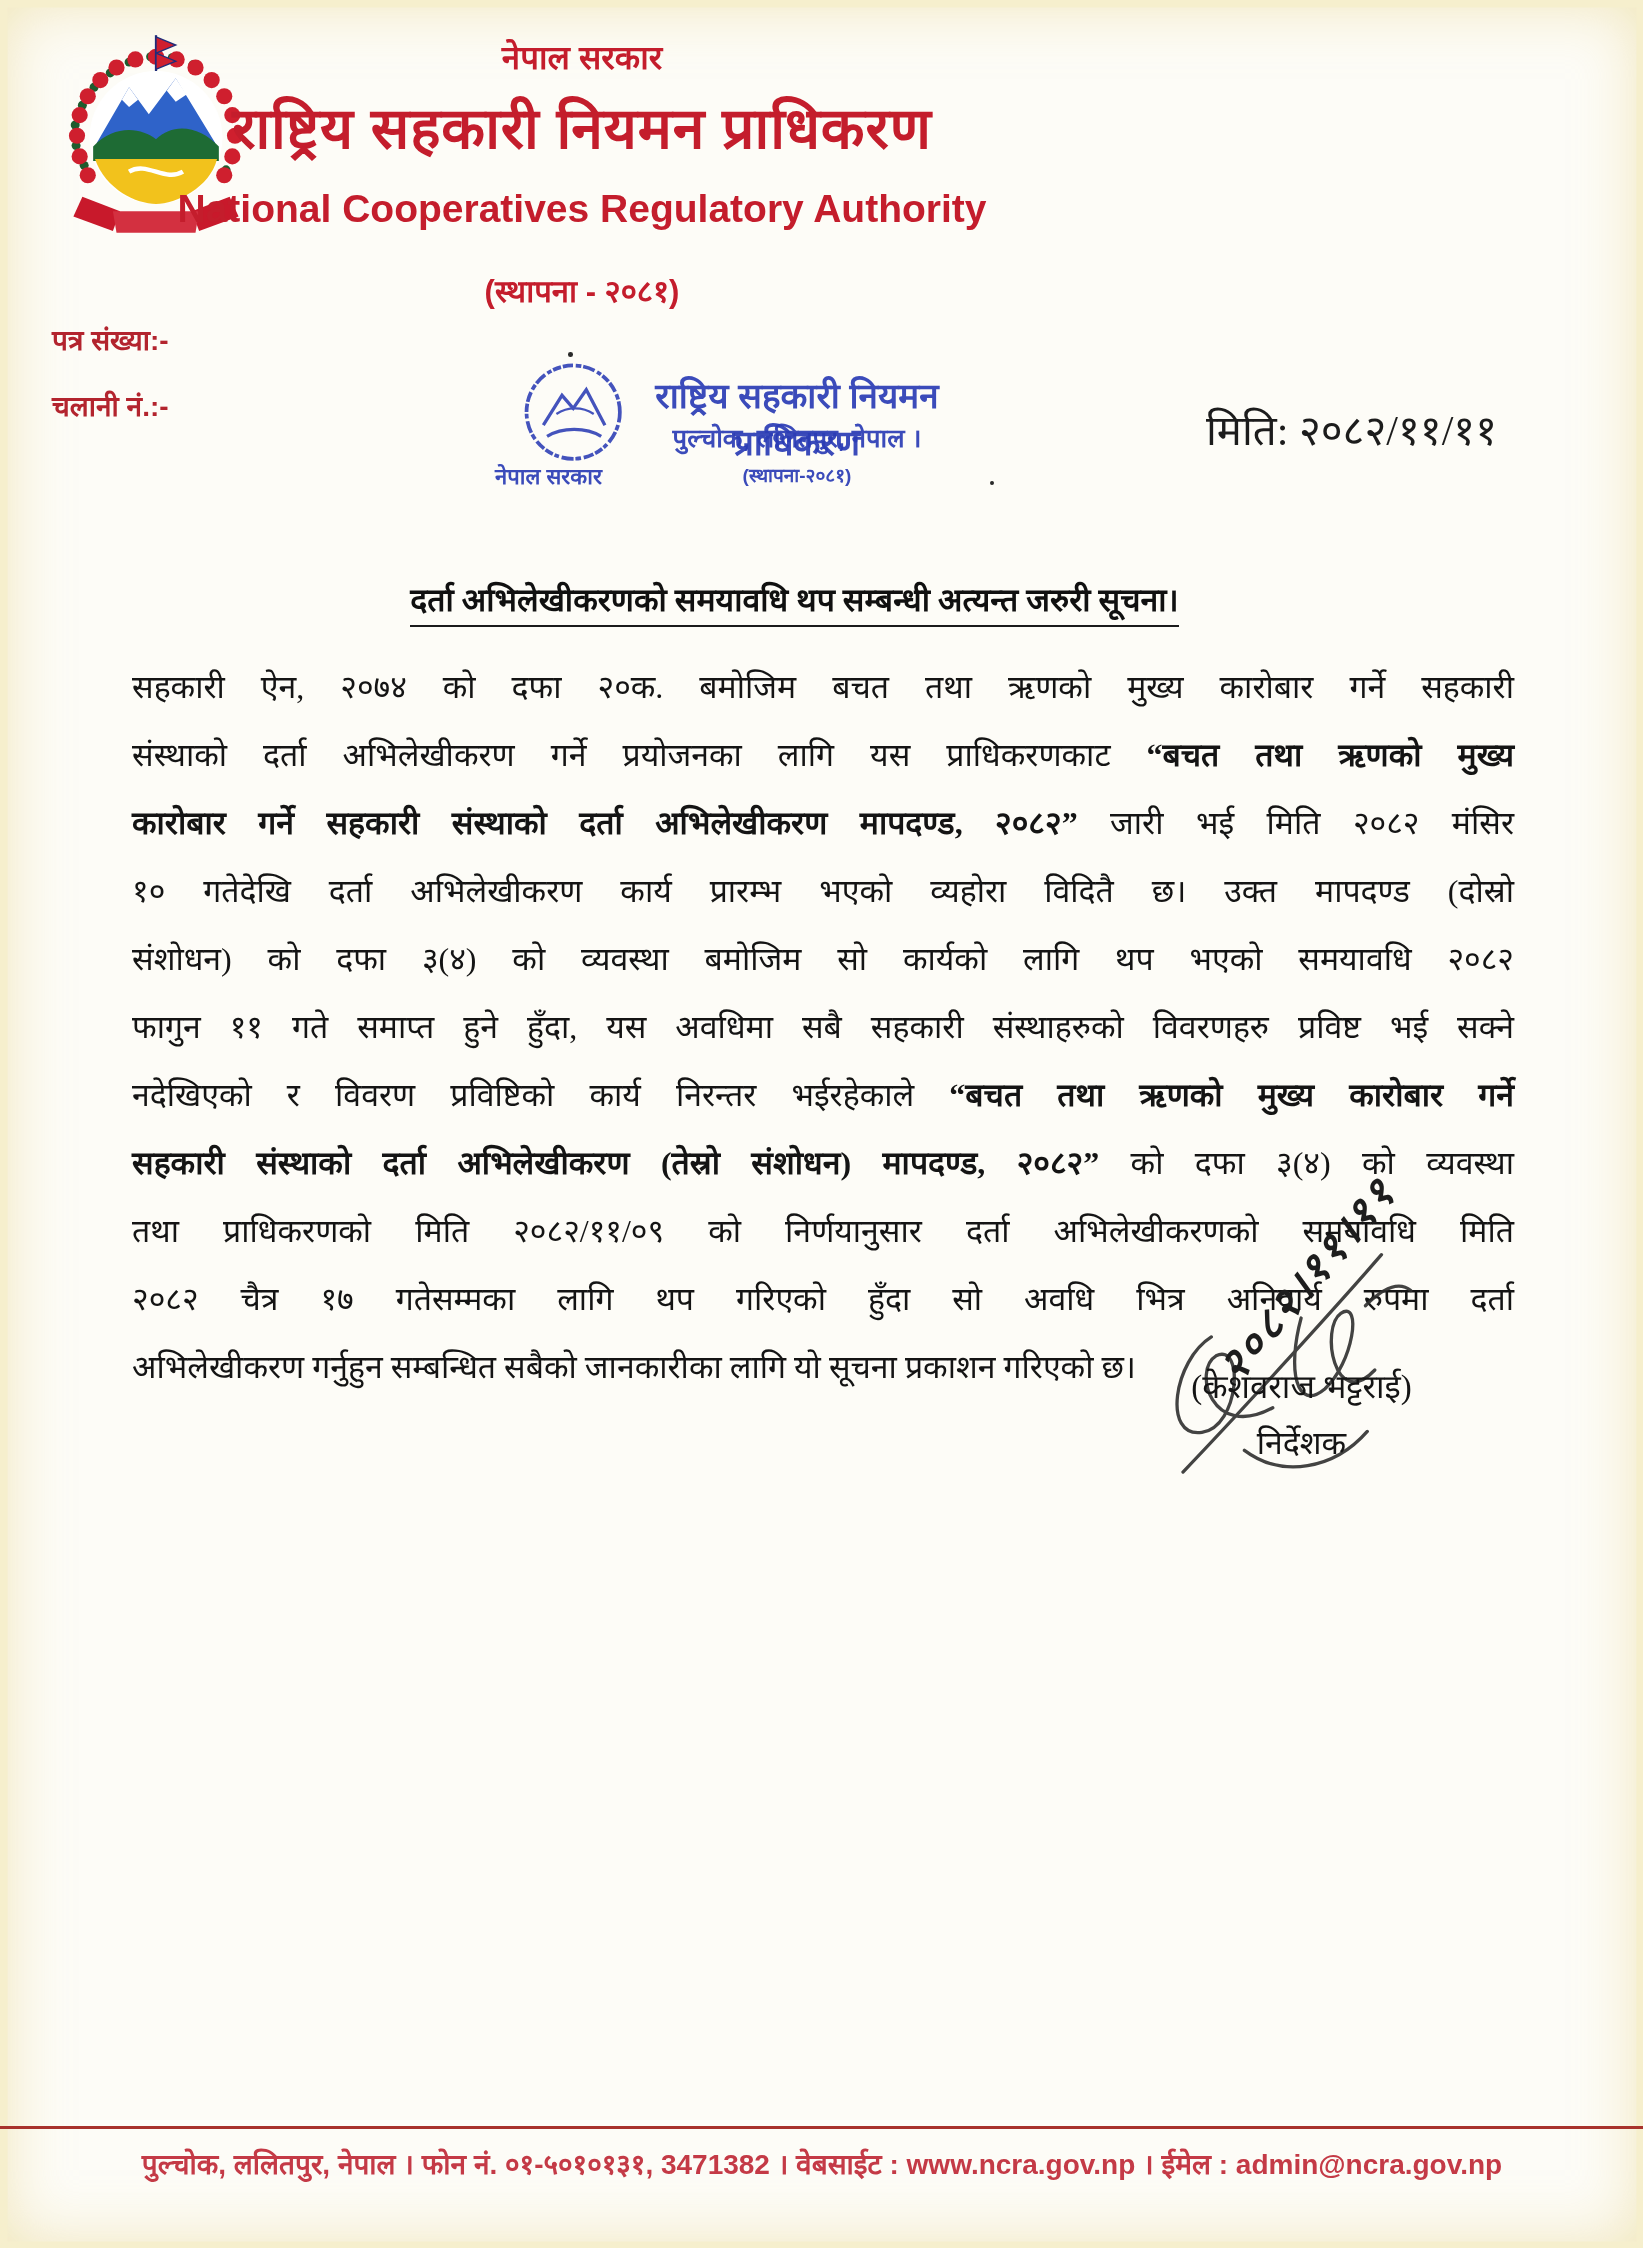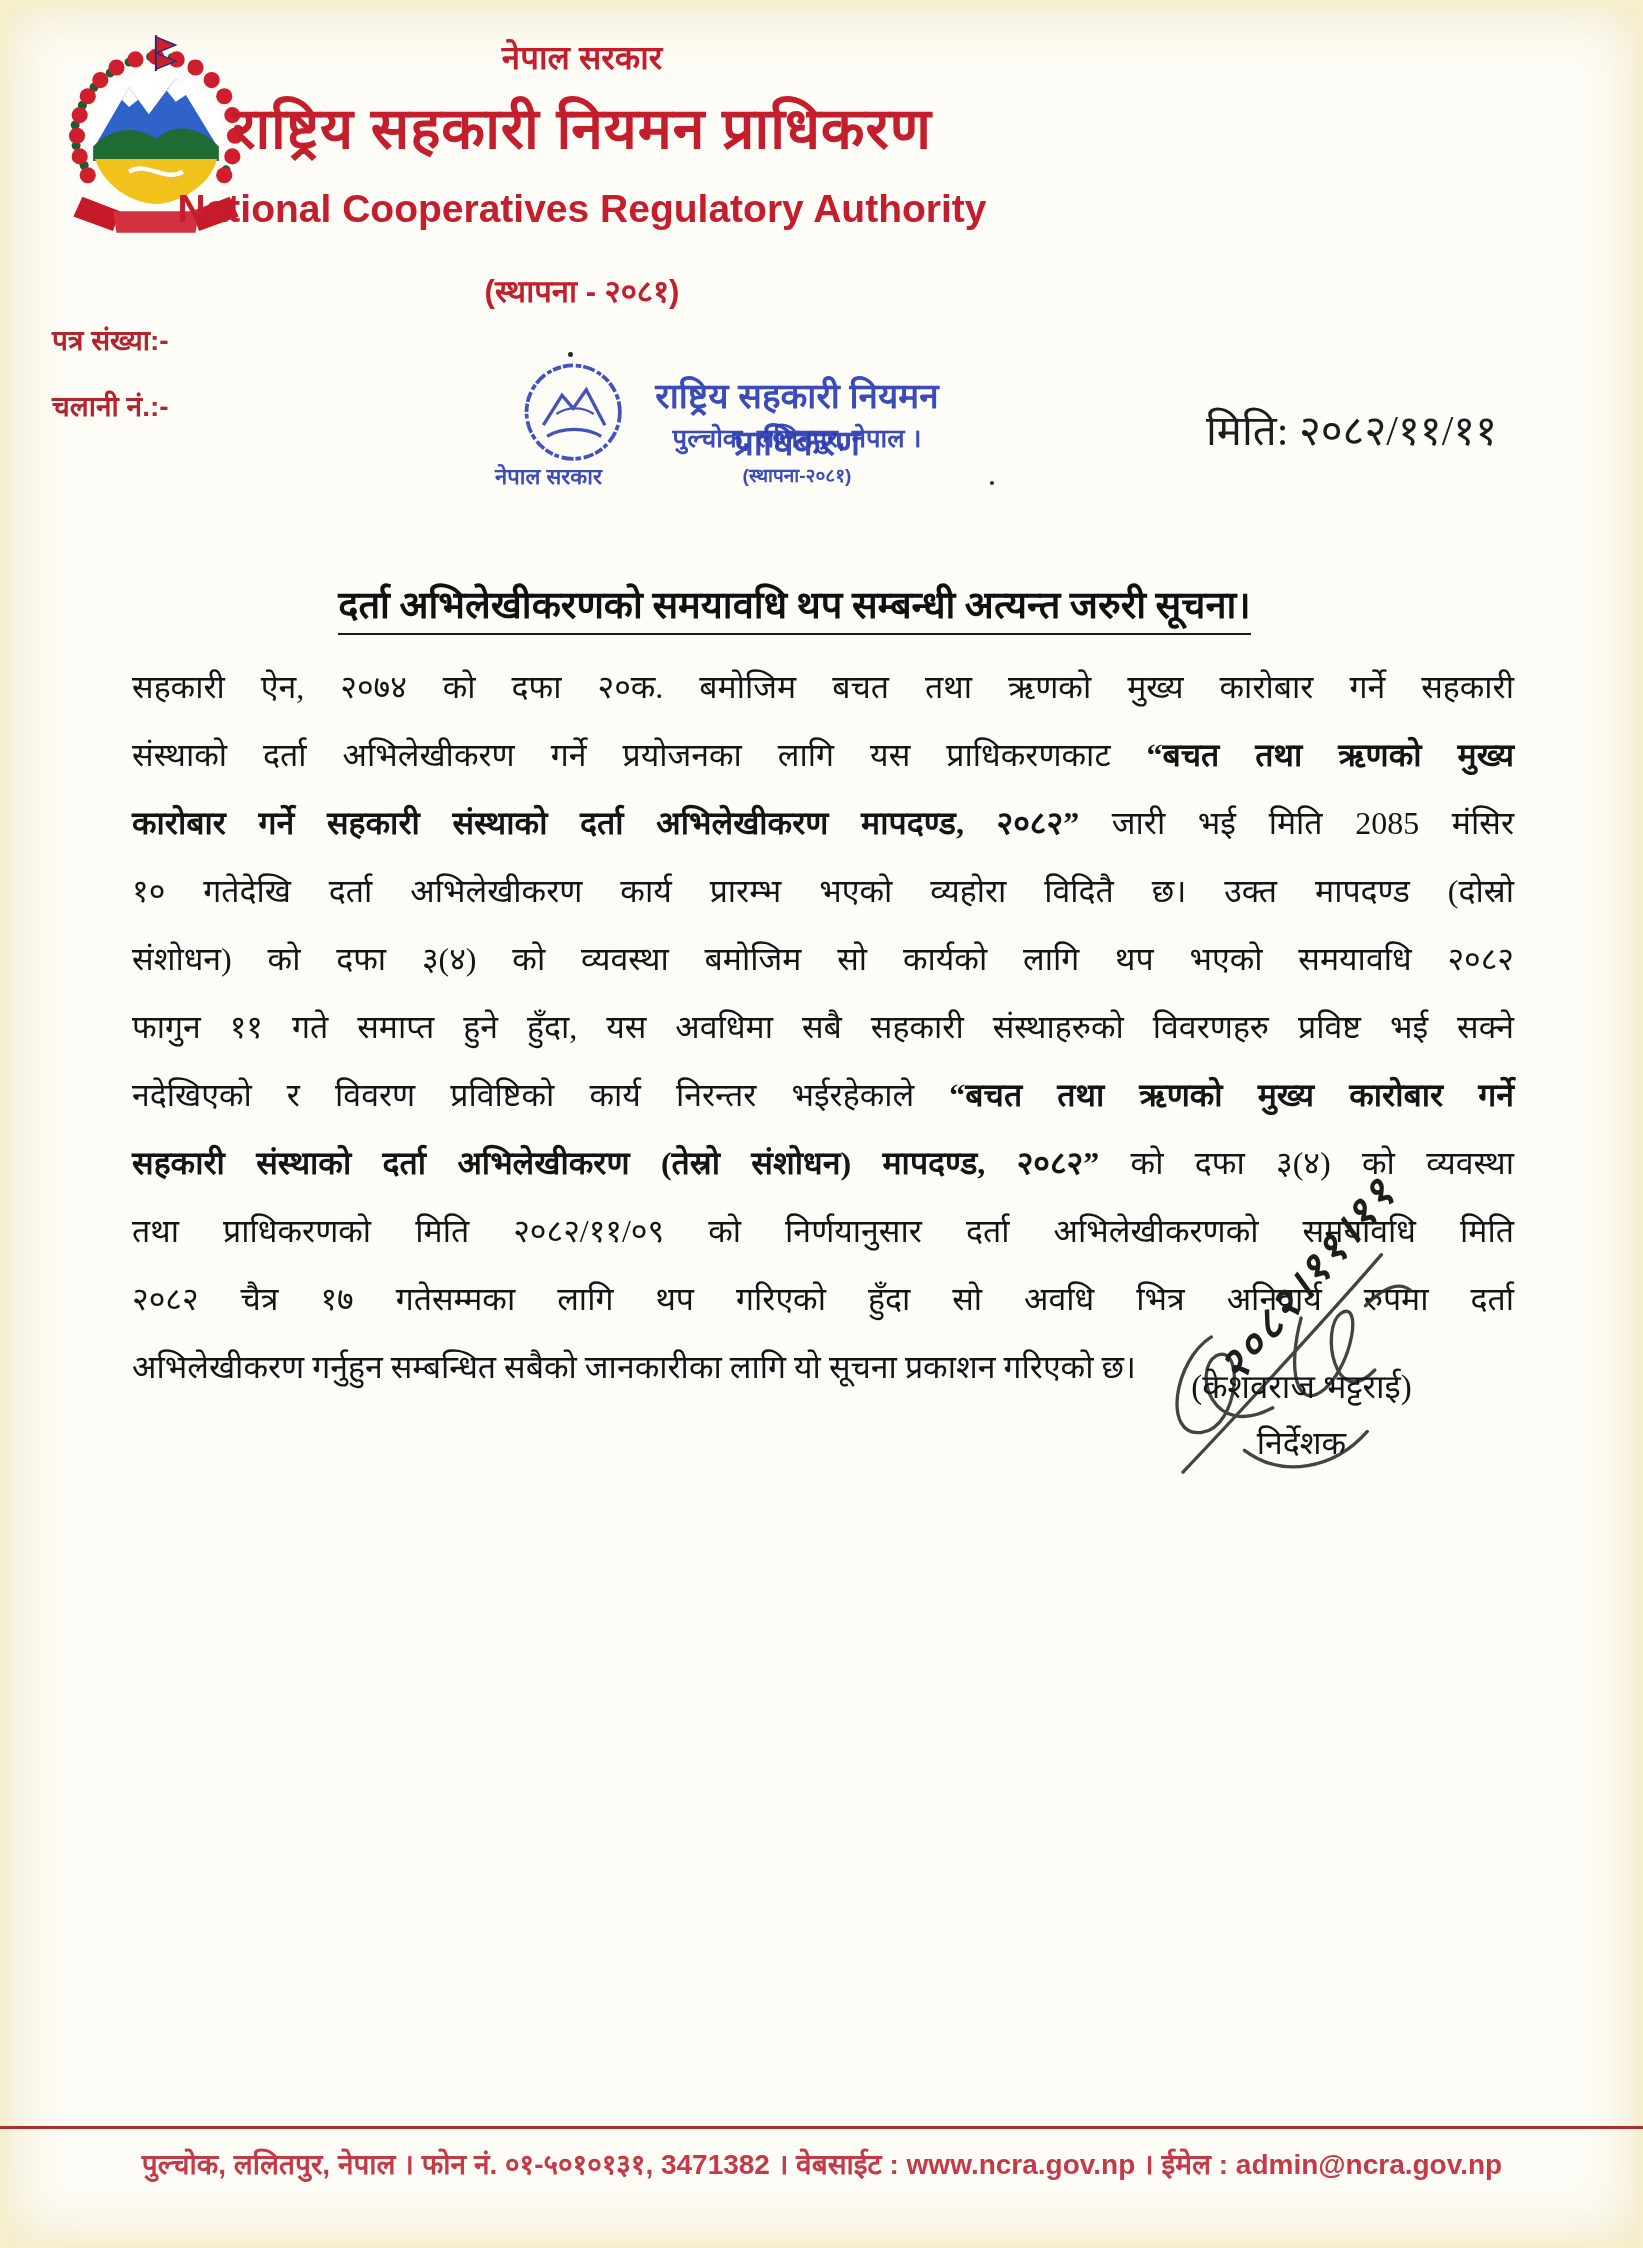--- a/index.html
+++ b/index.html
@@ -28,21 +28,21 @@
     font-family:"Liberation Sans", sans-serif;font-weight:bold;opacity:.92;}
   .stamp-org{left:589px;top:371px;width:416px;font-size:35px;}
   .stamp-addr{left:589px;top:420px;width:416px;font-size:25.6px;}
   .stamp-estab{left:589px;top:462px;width:416px;font-size:19px;}
   .stamp-gov{left:473px;top:460px;width:151px;font-size:22px;}
   
   .dateblock{position:absolute;right:147px;top:396px;text-align:right;
     font-size:42px;line-height:70px;color:#1c1c1c;}
   
   .notice-title{position:absolute;left:132px;top:577px;width:1325px;text-align:center;
-    font-size:38px;font-weight:bold;color:#101010;}
+    font-size:32px;font-weight:bold;color:#101010;}
   .notice-title span{border-bottom:2.8px solid #1b1b1b;padding-bottom:6.6px;}
   .notice-body{position:absolute;left:132px;top:664px;width:1382px;
     font-size:32px;color:#141414;}
   .nline{height:68px;text-align:justify;text-align-last:justify;white-space:nowrap;}
   .nline-last{text-align-last:left;}
   .nline .b{font-weight:bold;}
   
   .sig-name{position:absolute;left:1136px;top:1363px;width:331px;text-align:center;
     font-size:33px;color:#141414;}
   .sig-role{position:absolute;left:1136px;top:1420px;width:331px;text-align:center;
@@ -138,21 +138,21 @@
   <div>मिति: २०८२/११/११</div>
 </div>
 
 <div class="notice-title">
   <span>दर्ता अभिलेखीकरणको समयावधि थप सम्बन्धी अत्यन्त जरुरी सूचना।</span>
 </div>
 
 <div id="notice-body" class="notice-body">
     <div class="nline"><span>सहकारी ऐन, २०७४ को दफा २०क. बमोजिम बचत तथा ऋणको मुख्य कारोबार गर्ने सहकारी</span></div>
     <div class="nline"><span>संस्थाको दर्ता अभिलेखीकरण गर्ने प्रयोजनका लागि यस प्राधिकरणकाट </span><span class="b">“बचत तथा ऋणको मुख्य</span></div>
-    <div class="nline"><span class="b">कारोबार गर्ने सहकारी संस्थाको दर्ता अभिलेखीकरण मापदण्ड, २०८२”</span><span> जारी भई मिति 2085 मंसिर</span></div>
+    <div class="nline"><span class="b">कारोबार गर्ने सहकारी संस्थाको दर्ता अभिलेखीकरण मापदण्ड, २०८२”</span><span> जारी भई मिति २०८२ मंसिर</span></div>
     <div class="nline"><span>१० गतेदेखि दर्ता अभिलेखीकरण कार्य प्रारम्भ भएको व्यहोरा विदितै छ। उक्त मापदण्ड (दोस्रो</span></div>
     <div class="nline"><span>संशोधन) को दफा ३(४) को व्यवस्था बमोजिम सो कार्यको लागि थप भएको समयावधि २०८२</span></div>
     <div class="nline"><span>फागुन ११ गते समाप्त हुने हुँदा, यस अवधिमा सबै सहकारी संस्थाहरुको विवरणहरु प्रविष्ट भई सक्ने</span></div>
     <div class="nline"><span>नदेखिएको र विवरण प्रविष्टिको कार्य निरन्तर भईरहेकाले </span><span class="b">“बचत तथा ऋणको मुख्य कारोबार गर्ने</span></div>
     <div class="nline"><span class="b">सहकारी संस्थाको दर्ता अभिलेखीकरण (तेस्रो संशोधन) मापदण्ड, २०८२”</span><span> को दफा ३(४) को व्यवस्था</span></div>
     <div class="nline"><span>तथा प्राधिकरणको मिति २०८२/११/०९ को निर्णयानुसार दर्ता अभिलेखीकरणको समयावधि मिति</span></div>
     <div class="nline"><span>२०८२ चैत्र १७ गतेसम्मका लागि थप गरिएको हुँदा सो अवधि भित्र अनिवार्य रुपमा दर्ता</span></div>
     <div class="nline nline-last"><span>अभिलेखीकरण गर्नुहुन सम्बन्धित सबैको जानकारीका लागि यो सूचना प्रकाशन गरिएको छ।</span></div>
   </div>
 

